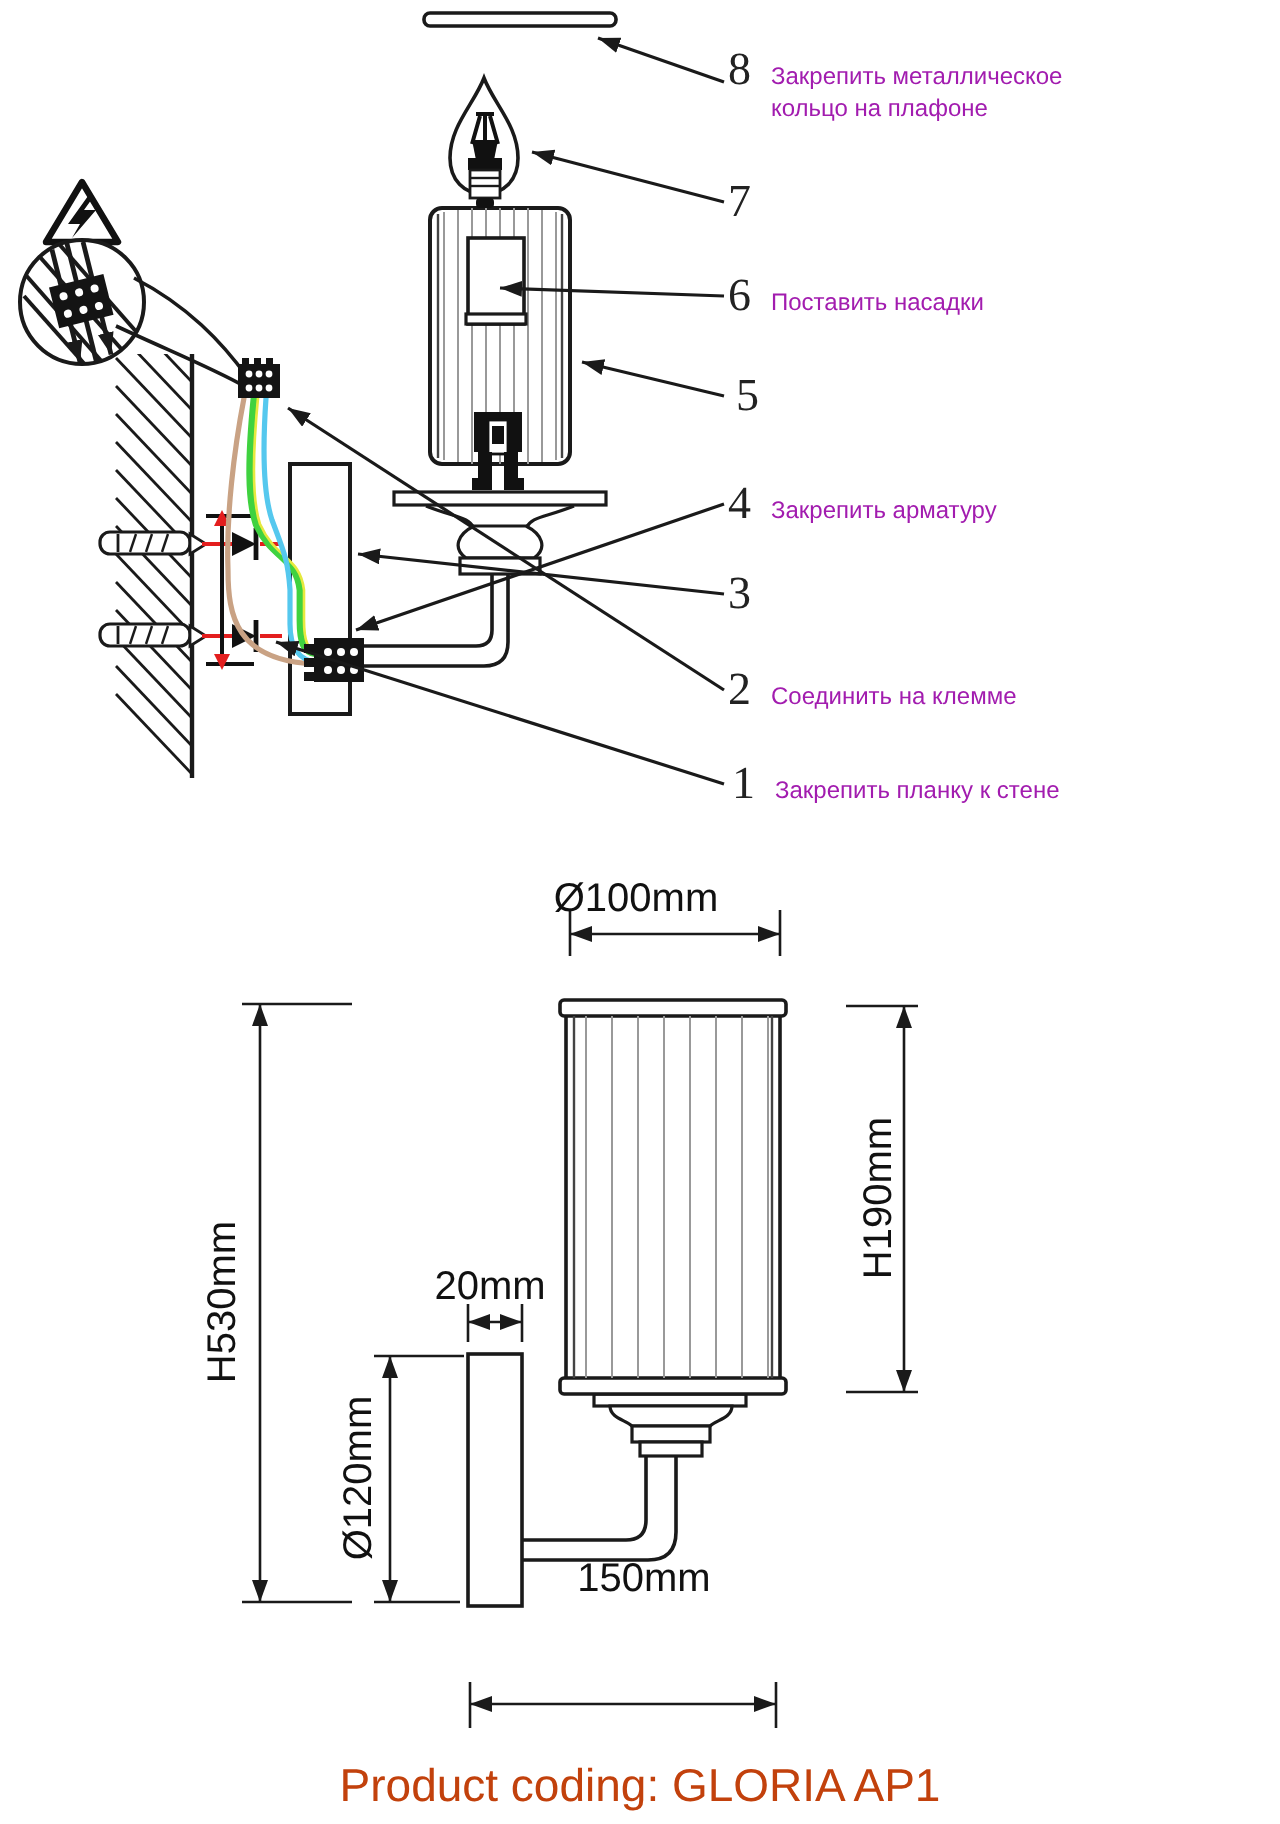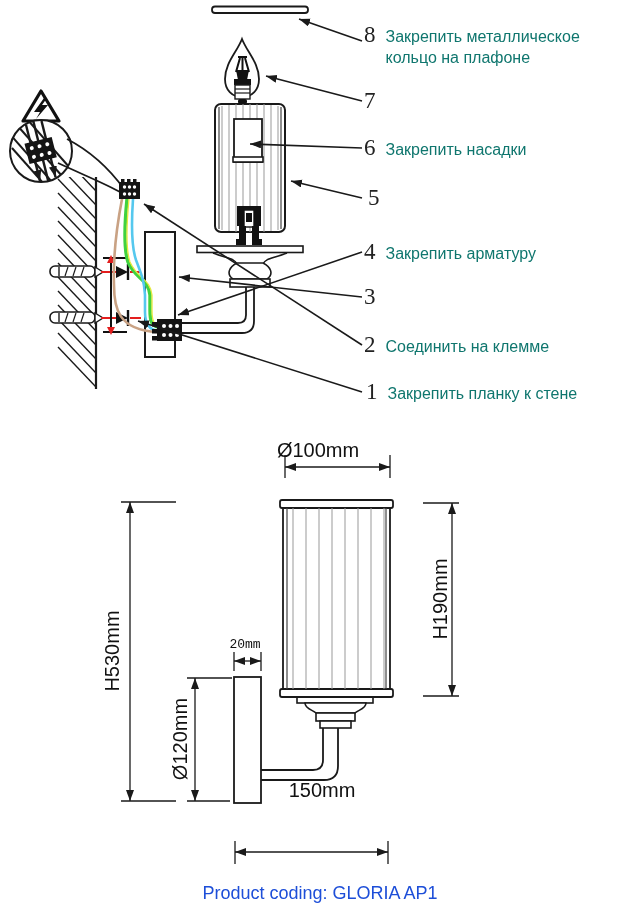--- a/index.html
+++ b/index.html
@@ -1,25 +1,25 @@
 <!DOCTYPE html>
 <html><head>
 <meta charset="utf-8">
 <style>
   html,body{margin:0;padding:0;background:#fff;}
   #canvas{position:relative;width:640px;height:912px;background:#fff;overflow:hidden;
           font-family:"Liberation Sans","DejaVu Sans",sans-serif;}
   svg{position:absolute;left:0;top:0;}
   .step{position:absolute;display:flex;align-items:baseline;gap:10px;}
   .step .n{font-family:"Liberation Serif","DejaVu Serif",serif;font-size:23px;color:#222;}
-  .step .t{font-size:16px;color:#0f766e;white-space:pre-line;line-height:1.32;}
+  .step .t{font-size:12px;color:#a21caf;white-space:pre-line;line-height:1.32;}
   .dim{position:absolute;font-size:20px;color:#111;transform:translate(-50%,-50%);white-space:nowrap;}
   .dim.vert{transform:translate(-50%,-50%) rotate(-90deg);}
-  .dim.small{font-size:13px;font-family:Liberation Mono, monospace;}
-  .footer-text{position:absolute;font-size:18px;color:#1d4ed8;transform:translate(-50%,-50%);white-space:nowrap;text-align:center;}
+  .dim.small{font-size:20px;}
+  .footer-text{position:absolute;font-size:23px;color:#c2410c;transform:translate(-50%,-50%);white-space:nowrap;text-align:center;}
 </style>
 </head>
 <body>
 
 <div id="canvas">
 
 <svg width="640" height="912" viewBox="0 0 640 912">
   <defs>
     <marker id="ah" markerUnits="userSpaceOnUse" markerWidth="12" markerHeight="9" refX="11" refY="4" orient="auto">
       <path d="M0,0 L11,4 L0,8 Z" fill="#1a1a1a"></path>
@@ -280,21 +280,21 @@
 <div class="step" style="left:364px;top:22px;">
   <span class="n">8</span>
   <span class="t">Закрепить металлическое
 кольцо на плафоне</span>
 </div>
 <div class="step" style="left:364px;top:88px;">
   <span class="n">7</span>
 </div>
 <div class="step" style="left:364px;top:135px;">
   <span class="n">6</span>
-  <span class="t">Закрепить насадки</span>
+  <span class="t">Поставить насадки</span>
 </div>
 <div class="step" style="left:368px;top:185px;">
   <span class="n">5</span>
 </div>
 <div class="step" style="left:364px;top:239px;">
   <span class="n">4</span>
   <span class="t">Закрепить арматуру</span>
 </div>
 <div class="step" style="left:364px;top:284px;">
   <span class="n">3</span>

